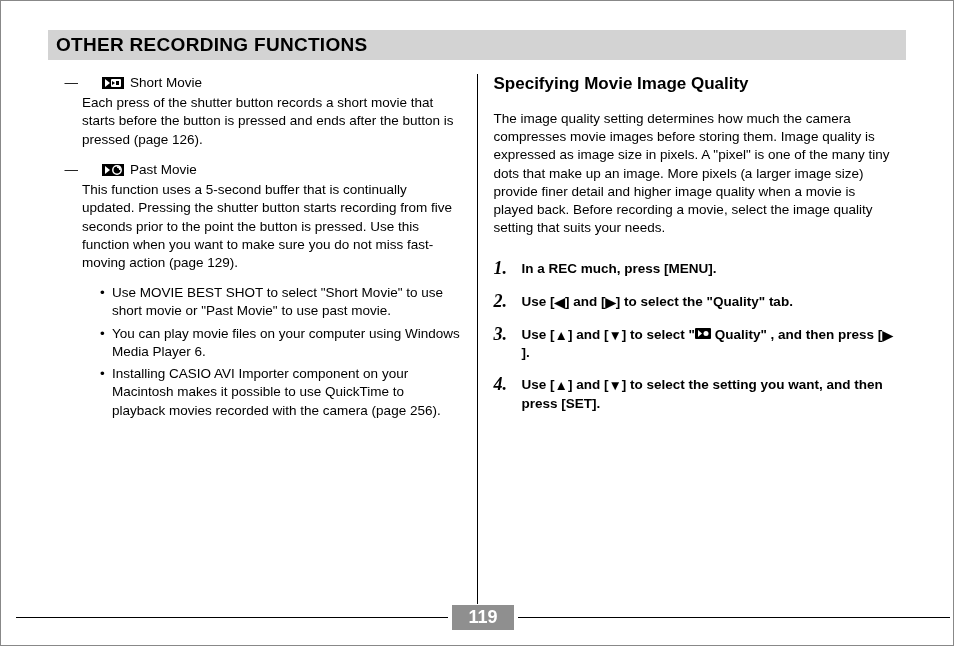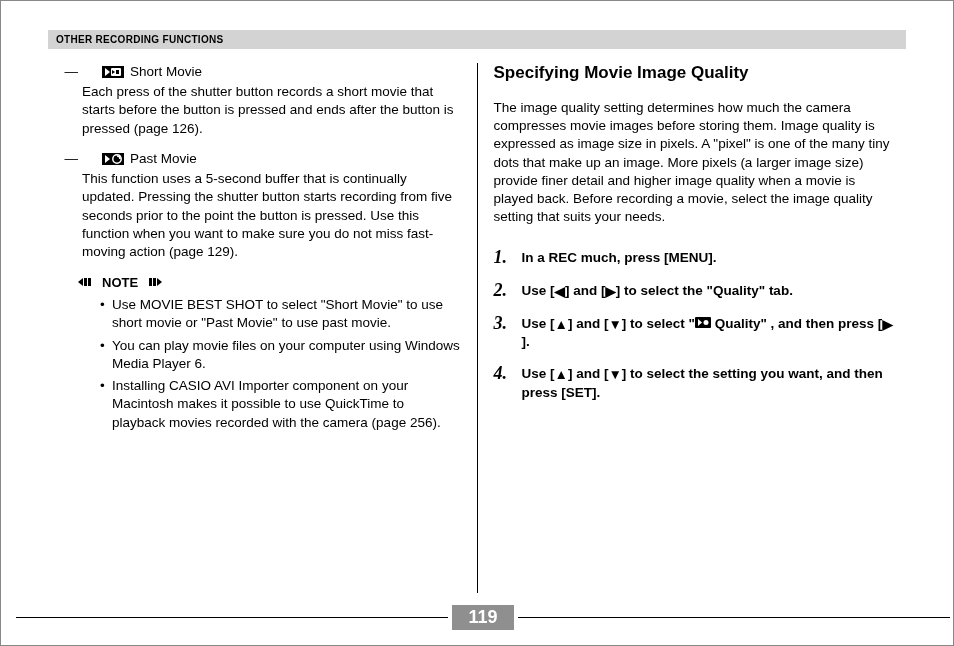--- a/index.html
+++ b/index.html
@@ -1,19 +1,19 @@
 <!DOCTYPE html>
 <html><head>
 <meta charset="utf-8">
 <style>
   * { box-sizing: border-box; margin: 0; padding: 0; }
   html, body { width: 954px; height: 646px; font-family: Arial, Helvetica, sans-serif; background: #fff; color: #000; }
   .page { position: relative; width: 954px; height: 646px; padding: 30px 48px 0 48px; }
   .page::after { content: ""; position: absolute; left: 0; right: 0; top: 0; bottom: 0; border: 1px solid #888; pointer-events: none; }
-  .section-header { background: #d3d3d3; padding: 4px 8px; font-weight: bold; font-size: 10px; letter-spacing: 0.3px; margin-bottom: 14px; }
+  .section-header { background: #d3d3d3; padding: 4px 8px; font-weight: bold; font-size: 19px; letter-spacing: 0.3px; margin-bottom: 14px; }
   .columns { display: flex; gap: 0; }
   .col { width: 50%; padding: 0 10px; }
   .divider { width: 1px; background: #000; margin: 0 6px; height: 530px; }
   .movie-item { display: flex; margin-bottom: 12px; font-size: 13.5px; line-height: 1.35; }
   .movie-item .dash { width: 24px; text-align: right; padding-right: 4px; }
   .movie-item .content { flex: 1; }
   .movie-title-line { display: flex; align-items: center; gap: 6px; margin-bottom: 2px; margin-left: 20px; }
   .icon-box { display: inline-flex; align-items: center; }
   .icon-box svg { display: block; }
   .note-header { display: flex; align-items: center; gap: 6px; font-weight: bold; font-size: 13px; margin: 14px 0 6px 20px; }
@@ -75,37 +75,20 @@
                   <path d="M15 3 A3 3 0 0 1 18 6" fill="none" stroke="#fff" stroke-width="1.5"></path>
                   <polygon points="17,1.5 19,3 17,4.5" fill="#fff"></polygon>
                 </svg>
             </span>
             <span>Past Movie</span>
           </div>
           <div>This function uses a 5-second buffer that is continually updated. Pressing the shutter button starts recording from five seconds prior to the point the button is pressed. Use this function when you want to make sure you do not miss fast-moving action (page 129).</div>
         </div>
       </div>
 
-      <div class="note-header">
-        <span>
-          <svg width="18" height="10" viewBox="0 0 18 10">
-              <polygon points="0,5 5,1 5,9" fill="#000"></polygon>
-              <rect x="6" y="1" width="3" height="8" fill="#000"></rect>
-              <rect x="10" y="1" width="3" height="8" fill="#000"></rect>
-            </svg>
-        </span>
-        <span>NOTE</span>
-        <span>
-          <svg width="18" height="10" viewBox="0 0 18 10">
-              <rect x="5" y="1" width="3" height="8" fill="#000"></rect>
-              <rect x="9" y="1" width="3" height="8" fill="#000"></rect>
-              <polygon points="18,5 13,1 13,9" fill="#000"></polygon>
-            </svg>
-        </span>
-      </div>
 
       <ul class="note-list">
         <li>Use MOVIE BEST SHOT to select "Short Movie" to use short movie or "Past Movie" to use past movie.</li>
         <li>You can play movie files on your computer using Windows Media Player 6.</li>
         <li>Installing CASIO AVI Importer component on your Macintosh makes it possible to use QuickTime to playback movies recorded with the camera (page 256).</li>
       </ul>
 
     </div>
 
     <div class="divider"></div>

